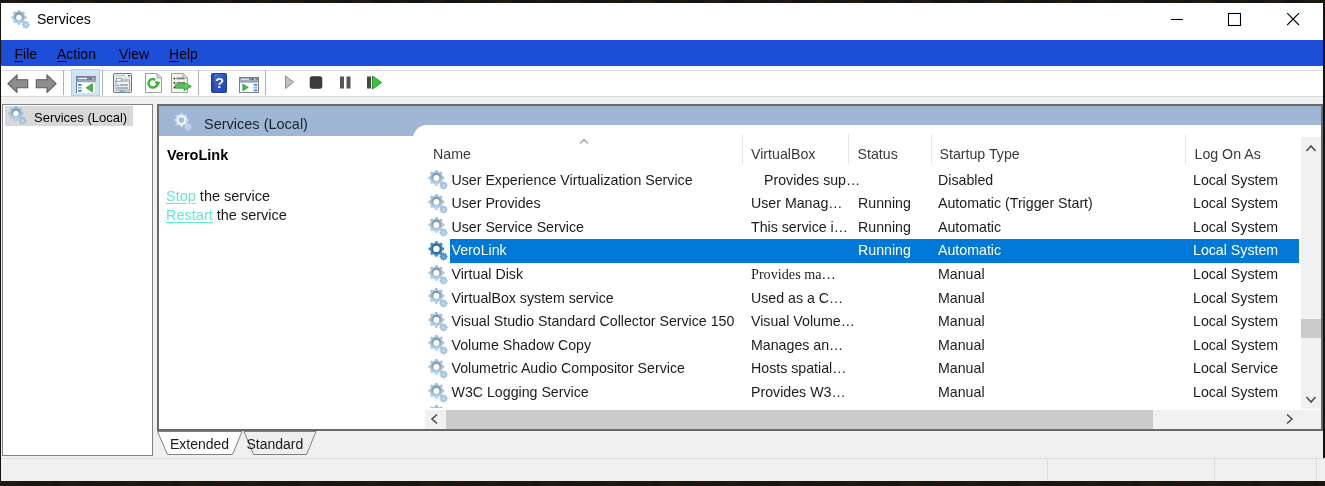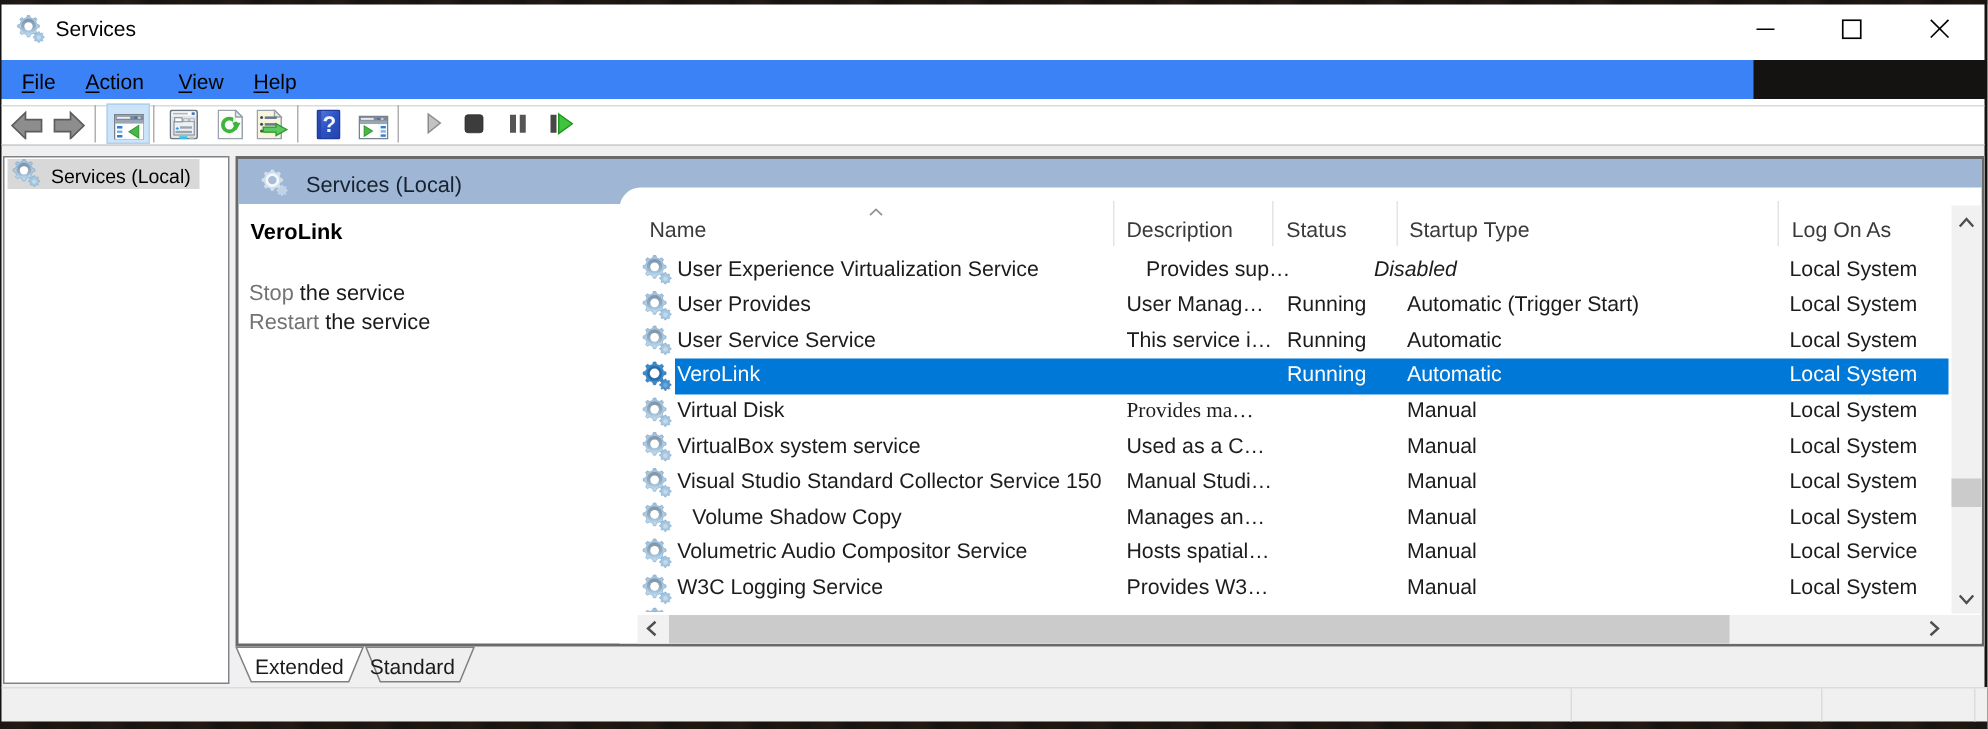--- a/index.html
+++ b/index.html
@@ -1,37 +1,37 @@
 <!DOCTYPE html>
 <html><head>
 <meta charset="utf-8">
 <style>
 * { margin:0; padding:0; box-sizing:border-box; }
 html,body { width:1325px; height:486px; overflow:hidden; }
 body { font-family:"Liberation Sans", sans-serif; background:#151311; position:relative; }
 .abs { position:absolute; }
 #titlebar { left:1px; top:3px; width:1322px; height:37px; background:#ffffff; }
 #title-text { left:37px; top:11px; font-size:14px; color:#000; }
-#menubar { left:1px; top:40px; width:1168px; height:26px; background:#3b82f6; font-size:14px; color:#000; }
+#menubar { left:1px; top:40px; width:1322px; height:26px; background:#1d4ed8; font-size:14px; color:#000; }
 .menuitem { position:absolute; top:5.5px; }
 .menuitem u { text-underline-offset:2px; }
 #toolbar { left:1px; top:66px; width:1322px; height:30.5px; background:#ffffff; border-bottom:1px solid #d7d8da; }
 #client { left:1px; top:96.5px; width:1322px; height:361.5px; background:#f0f0f0; }
 #statusbar { left:1px; top:457.5px; width:1324px; height:23.5px; background:#f0f0f0; border-top:1px solid #dcdcdc; }
 .status-sep { position:absolute; top:459px; width:1px; height:22px; background:#dcdcdc; }
 #leftpanel { left:2px; top:104px; width:150.5px; height:352px; background:#ffffff; border:1px solid #7e838a; }
 #tree-hl { left:5px; top:106px; width:128px; height:20px; background:#d8d8d8; }
 #tree-label { left:34px; top:110px; font-size:13px; color:#000; }
 #mainpanel { left:157px; top:104px; width:1166px; height:327px; border:2px solid #696969; background:#ffffff; }
 #bluebar { left:159px; top:106px; width:1162px; height:30px; background:#9fb6d5; }
 #bluebar-title { left:204px; top:115.5px; font-size:14.5px; color:#16222f; }
 #listarea { left:413px; top:125px; width:908px; height:304px; background:#ffffff; border-top-left-radius:14px; }
 #desc-title { left:167px; top:147px; font-size:14.5px; font-weight:bold; color:#000; }
 .linkline { position:absolute; font-size:14.5px; color:#1a1a1a; }
-.linkline span { color:#737373; text-underline-offset:2px; }
+.linkline span { color:#5eead4; text-decoration:underline; text-underline-offset:2px; }
 .colhead { position:absolute; top:146px; font-size:14.2px; color:#3a3a3a; }
 .colsep { position:absolute; top:133.5px; width:1px; height:30.5px; background:#e4e4e4; }
 .row { position:absolute; height:23.6px; font-size:14.2px; color:#1c1c1c; }
 .cell { position:absolute; top:3.5px; white-space:nowrap; }
 #selrow { left:449.5px; top:239px; width:849.5px; height:23.5px; background:#0078d7; }
 #vscroll { left:1301px; top:137px; width:19.5px; height:272px; background:#f1f1f1; }
 #vthumb { left:1301px; top:318.5px; width:19.5px; height:19.5px; background:#cbcbcb; }
 #hscroll { left:425px; top:409.5px; width:896px; height:19.5px; background:#f1f1f1; }
 #hthumb { left:446px; top:409.5px; width:707px; height:19.5px; background:#cbcbcb; }
 .toolsep { position:absolute; top:70px; width:1px; height:25px; background:#b0b0b0; }
@@ -208,41 +208,41 @@
   <svg class="abs" style="left:173.5px;top:113px" width="18" height="18" viewBox="0 0 20 20">
       <use href="#gear-blue"></use>
     </svg>
   <div class="abs" id="bluebar-title">Services (Local)</div>
 
   <div class="abs" id="desc-title">VeroLink</div>
   <div class="linkline" style="left:166px; top:188px;"><span>Stop</span> the service</div>
   <div class="linkline" style="left:166px; top:207px;"><span>Restart</span> the service</div>
 
   <div class="colhead" style="left:433px;">Name</div>
-  <div class="colhead" style="left:751px;">Description</div>
+  <div class="colhead" style="left:751px;">VirtualBox</div>
   <div class="colhead" style="left:857.5px;">Status</div>
   <div class="colhead" style="left:939.5px;">Startup Type</div>
   <div class="colhead" style="left:1194.5px;">Log On As</div>
   <div class="colsep" style="left:742px;"></div>
   <div class="colsep" style="left:848px;"></div>
   <div class="colsep" style="left:931px;"></div>
   <div class="colsep" style="left:1185px;"></div>
   <svg class="abs" style="left:578px;top:137.5px" width="12" height="7" viewBox="0 0 12 7">
     <path d="M2 5.4 L6 1.6 L10 5.4" fill="none" stroke="#929292" stroke-width="1.2"></path>
   </svg>
 
   <div class="abs" id="selrow"></div>
 <svg class="abs" style="left:427.5px;top:170.2px" width="20" height="20" viewBox="0 0 20 20">
       <use href="#gear-norm"></use>
     </svg>
     <div class="row" style="top:168.0px;">
   <div class="cell" style="left:451.5px;">User Experience Virtualization Service</div>
   <div class="cell" style="left:751px;margin-left:13px;">Provides sup…</div>
   <div class="cell" style="left:858px;"></div>
-  <div class="cell" style="left:916px;font-style:italic;">Disabled</div>
+  <div class="cell" style="left:938px;">Disabled</div>
   <div class="cell" style="left:1193px;">Local System</div>
 </div>
 <svg class="abs" style="left:427.5px;top:193.79999999999998px" width="20" height="20" viewBox="0 0 20 20">
       <use href="#gear-norm"></use>
     </svg>
     <div class="row" style="top:191.6px;">
   <div class="cell" style="left:451.5px;">User Provides</div>
   <div class="cell" style="left:751px;">User Manag…</div>
   <div class="cell" style="left:858px;">Running</div>
   <div class="cell" style="left:938px;">Automatic (Trigger Start)</div>
@@ -286,30 +286,30 @@
   <div class="cell" style="left:751px;">Used as a C…</div>
   <div class="cell" style="left:858px;"></div>
   <div class="cell" style="left:938px;">Manual</div>
   <div class="cell" style="left:1193px;">Local System</div>
 </div>
 <svg class="abs" style="left:427.5px;top:311.8px" width="20" height="20" viewBox="0 0 20 20">
       <use href="#gear-norm"></use>
     </svg>
     <div class="row" style="top:309.6px;">
   <div class="cell" style="left:451.5px;">Visual Studio Standard Collector Service 150</div>
-  <div class="cell" style="left:751px;">Manual Studi…</div>
+  <div class="cell" style="left:751px;">Visual Volume…</div>
   <div class="cell" style="left:858px;"></div>
   <div class="cell" style="left:938px;">Manual</div>
   <div class="cell" style="left:1193px;">Local System</div>
 </div>
 <svg class="abs" style="left:427.5px;top:335.40000000000003px" width="20" height="20" viewBox="0 0 20 20">
       <use href="#gear-norm"></use>
     </svg>
     <div class="row" style="top:333.20000000000005px;">
-  <div class="cell" style="left:451.5px;margin-left:10px;">Volume Shadow Copy</div>
+  <div class="cell" style="left:451.5px;">Volume Shadow Copy</div>
   <div class="cell" style="left:751px;text-align:right;">Manages an…</div>
   <div class="cell" style="left:858px;"></div>
   <div class="cell" style="left:938px;">Manual</div>
   <div class="cell" style="left:1193px;">Local System</div>
 </div>
 <svg class="abs" style="left:427.5px;top:359.0px" width="20" height="20" viewBox="0 0 20 20">
       <use href="#gear-norm"></use>
     </svg>
     <div class="row" style="top:356.8px;">
   <div class="cell" style="left:451.5px;">Volumetric Audio Compositor Service</div>

